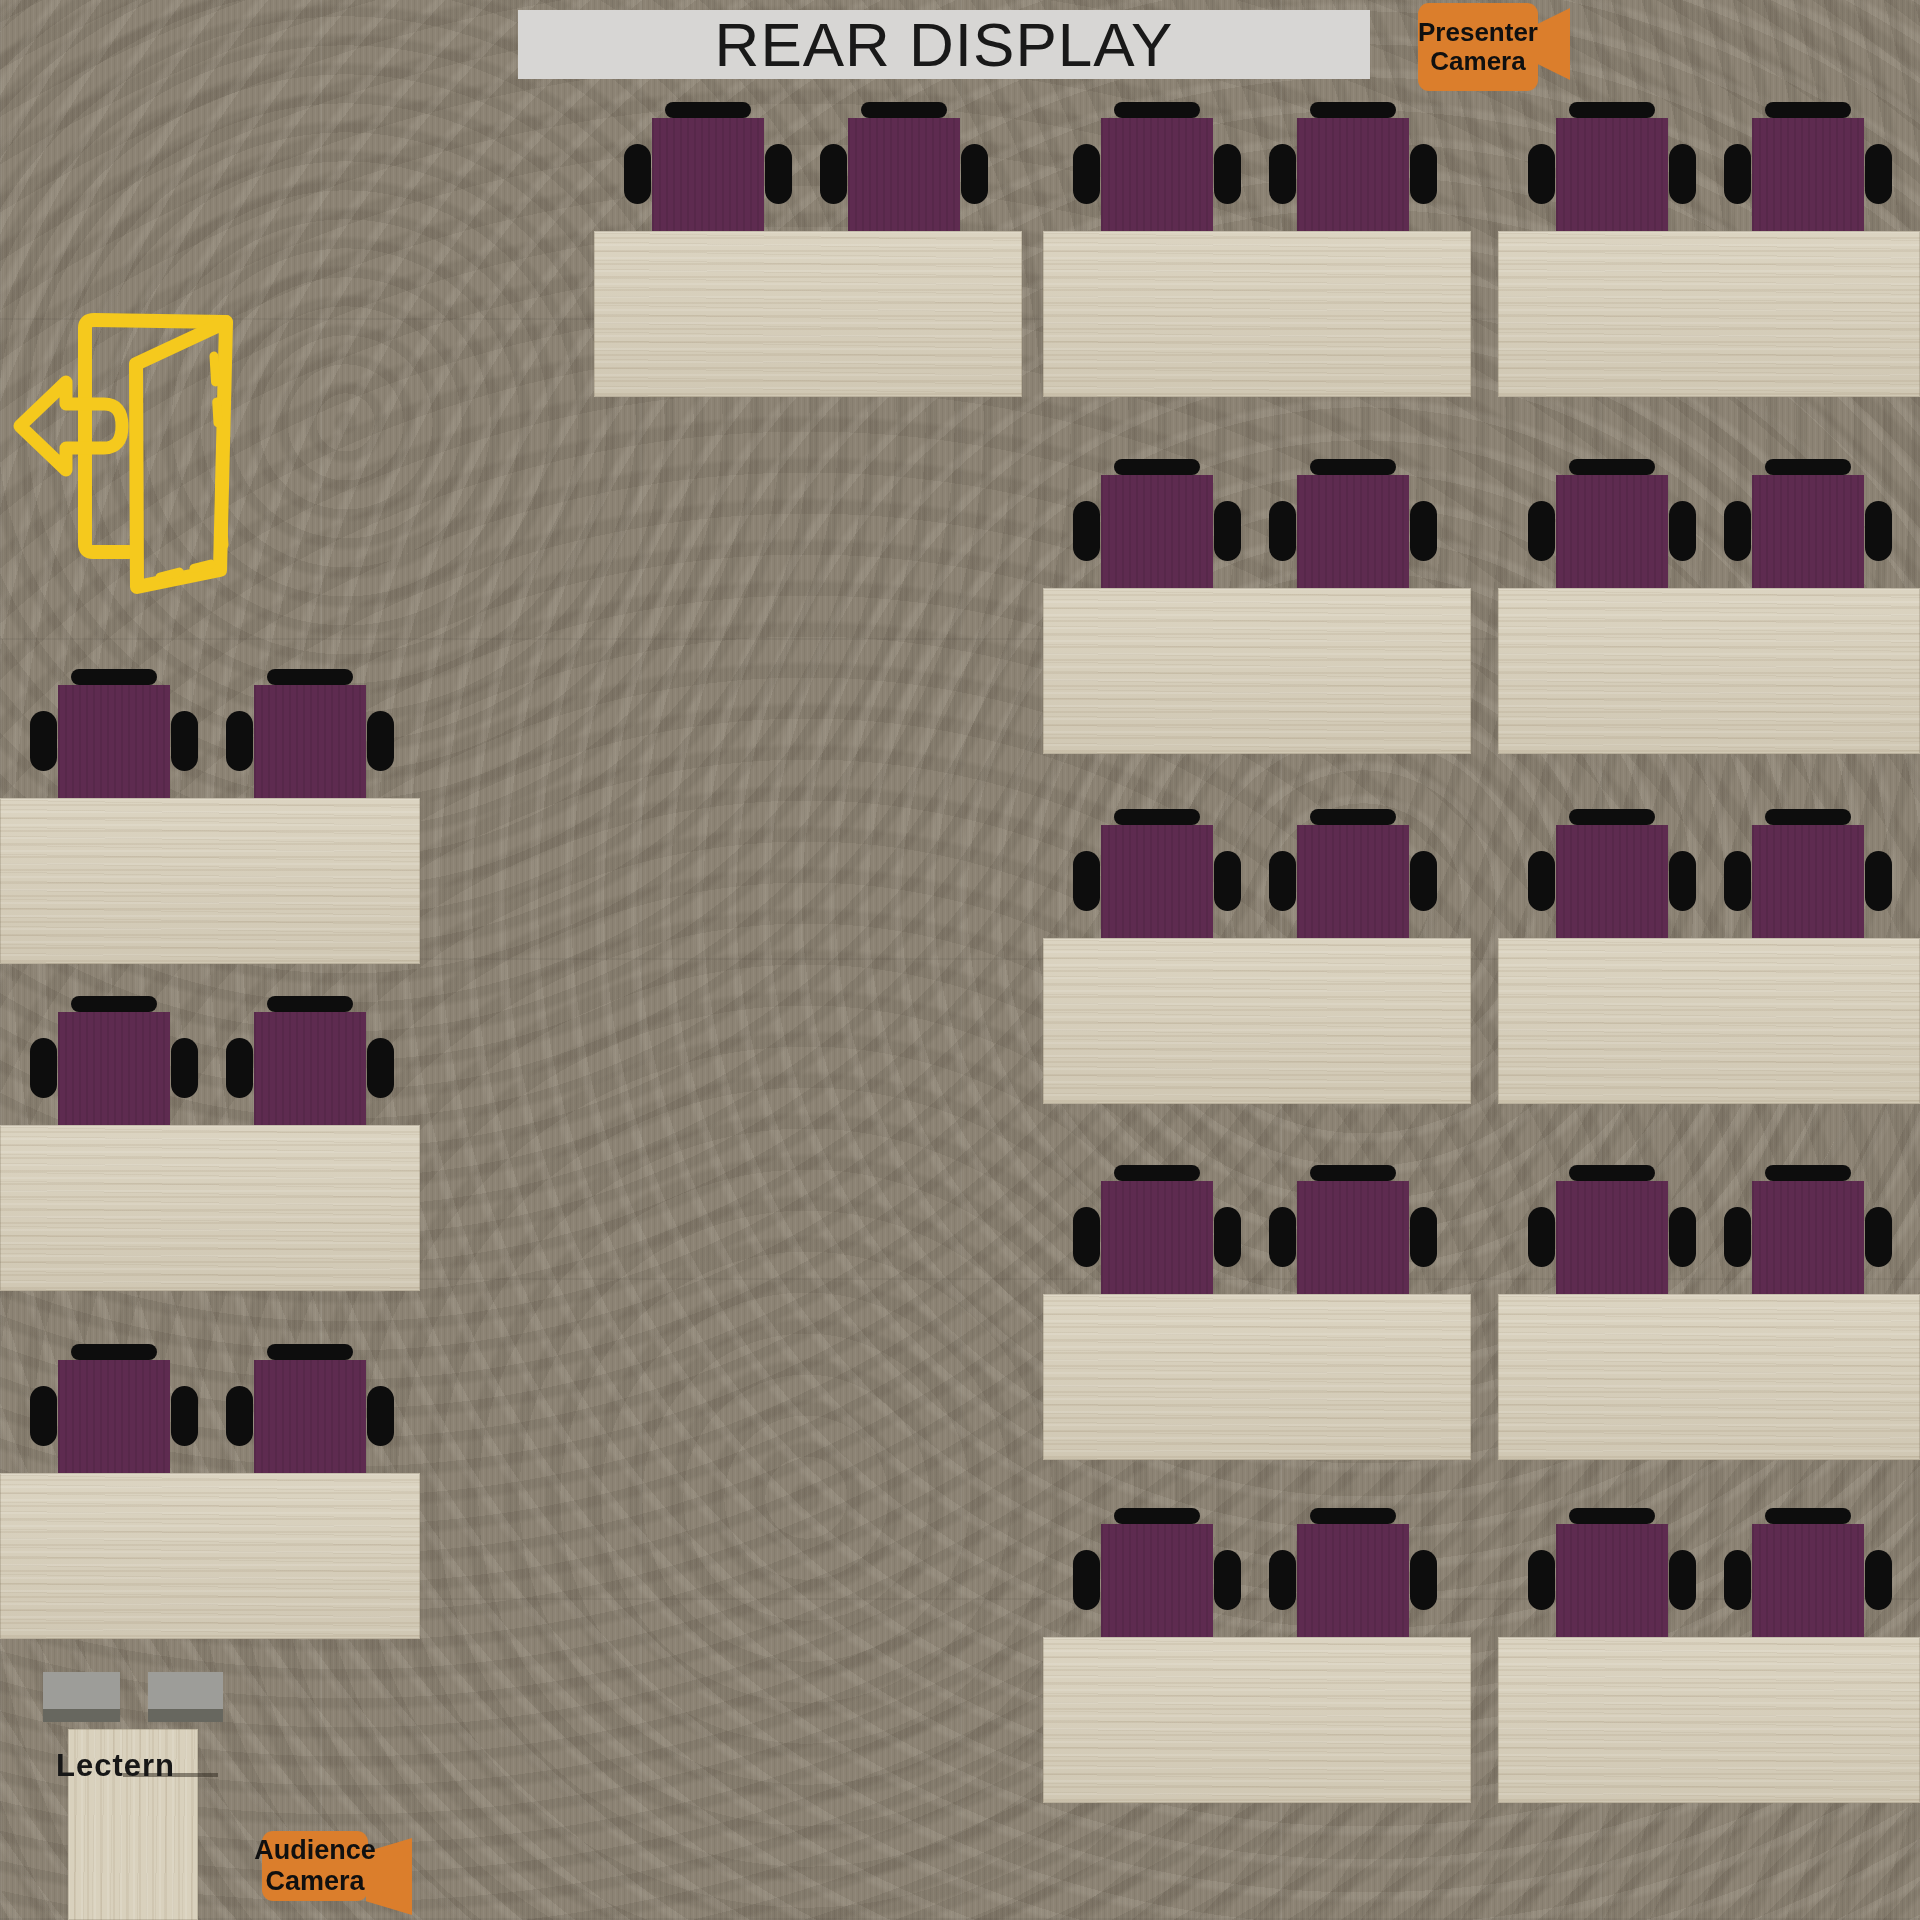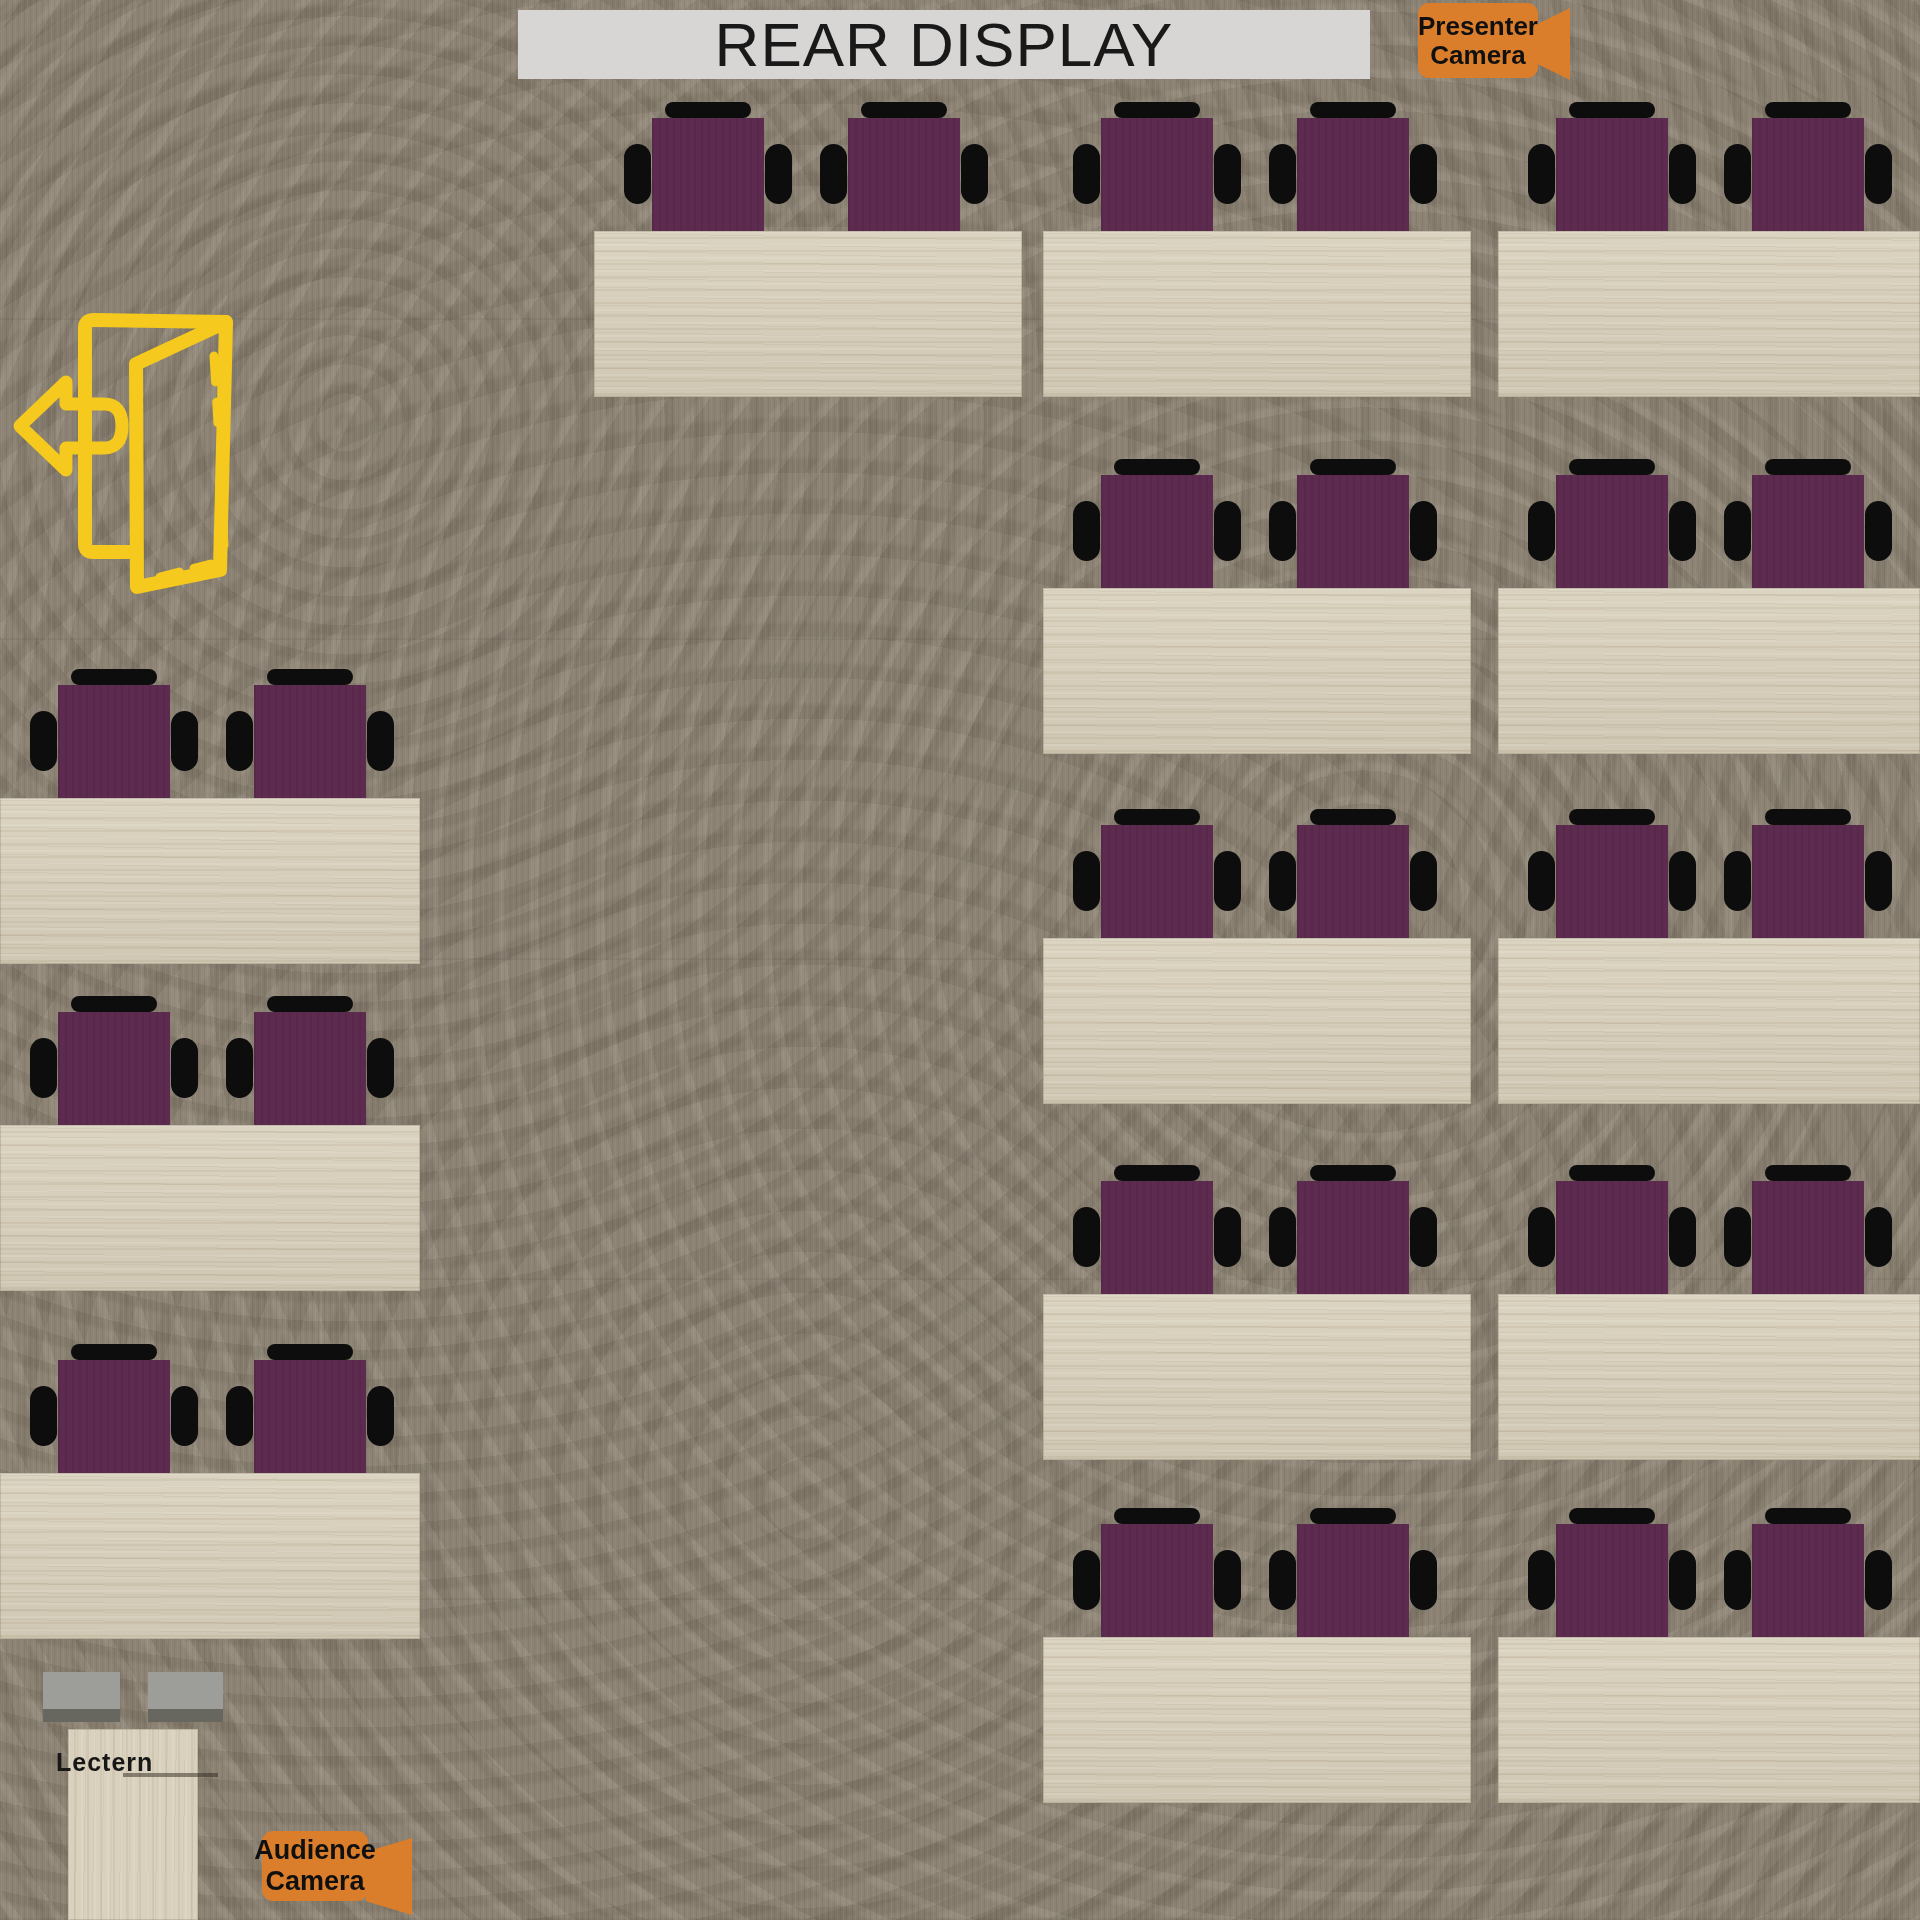--- a/index.html
+++ b/index.html
@@ -49,41 +49,41 @@
   .banner.front{left:442px;top:1838px;width:1018px;height:82px;font-size:82px;}
   
   .camera{position:absolute;color:#101010;}
   .camera .cam-body{position:absolute;inset:0;background:#db7e2c;border-radius:11px;}
   .camera .cam-lens{position:absolute;background:#db7e2c;}
   .camera .cam-text{
     position:absolute;inset:0;display:flex;flex-direction:column;
     align-items:center;justify-content:center;
     font-size:26px;font-weight:600;line-height:29px;white-space:nowrap;
   }
-  .camera.presenter{left:1418px;top:3px;width:120px;height:75px;text-decoration:underline;}
+  .camera.presenter{left:1418px;top:3px;width:120px;height:88px;text-decoration:underline;}
   .camera.presenter .cam-lens{left:117px;top:5px;width:35px;height:72px;clip-path:polygon(0 24%,100% 0,100% 100%,0 76%);}
   .camera.audience{left:262px;top:1831px;width:106px;height:70px;}
   .camera.audience .cam-lens{left:104px;top:7px;width:46px;height:77px;clip-path:polygon(0 18%,100% 0,100% 100%,0 82%);}
   .camera.audience .cam-text{font-size:27px;line-height:31px;}
   
   .lectern-monitor{position:absolute;background:#9d9d99;height:37px;top:1672px;}
   .lectern-monitor::after{content:"";position:absolute;left:0;right:0;top:37px;height:13px;background:#67675f;}
   .lectern-monitor.m1{left:43px;width:77px;}
   .lectern-monitor.m2{left:148px;width:75px;}
   .lectern-body{
     position:absolute;left:68px;top:1729px;width:130px;height:191px;
     background-color:#d9d1bd;
     background-image:
       repeating-linear-gradient(90deg, rgba(255,255,255,.11) 0 2px, transparent 2px 6px, rgba(120,95,60,.09) 6px 8px, transparent 8px 13px),
       repeating-linear-gradient(91deg, rgba(110,90,60,.07) 0 1px, transparent 1px 9px);
     box-shadow:inset 0 0 0 1px rgba(125,115,95,.28);
   }
   .lectern-edge{position:absolute;left:123px;top:1773px;width:95px;height:4px;background:rgba(45,40,30,.5);}
   .lectern-label{
-    position:absolute;left:56px;top:1748px;font-size:25px;font-weight:600;
+    position:absolute;left:56px;top:1748px;font-size:31px;font-weight:600;
     letter-spacing:1px;color:#171717;white-space:nowrap;
   }
   
   .door{position:absolute;left:8px;top:298px;width:252px;height:298px;}
 </style>
 </head>
 <body>
 
 <div id="room">
 

